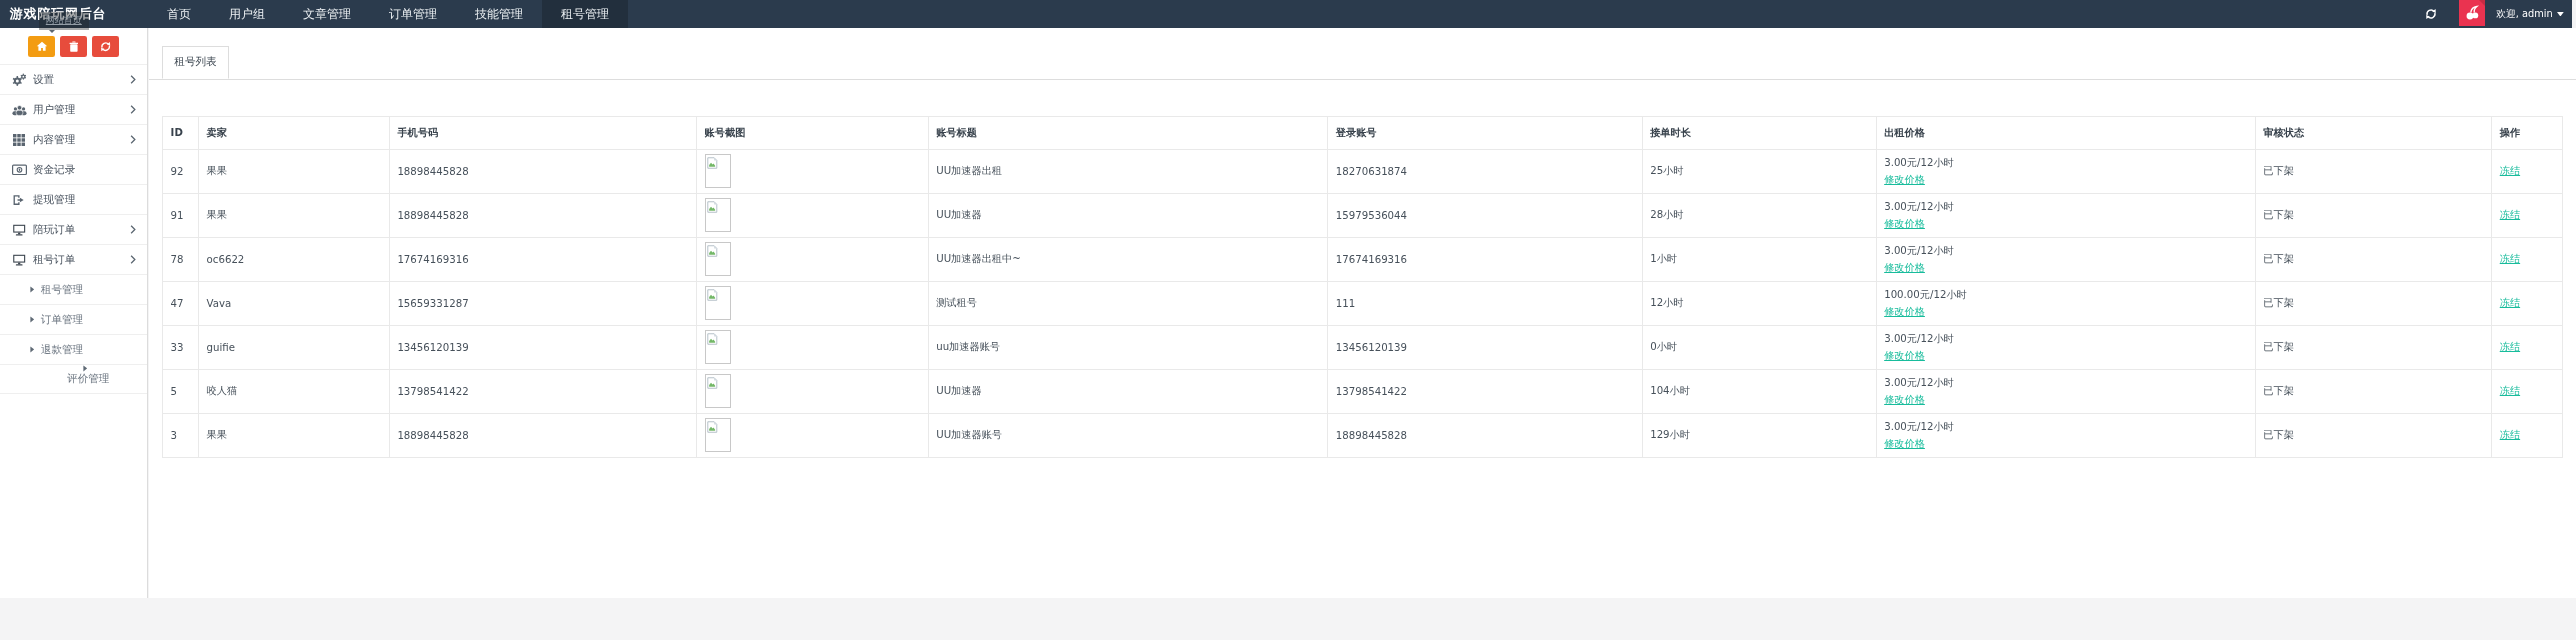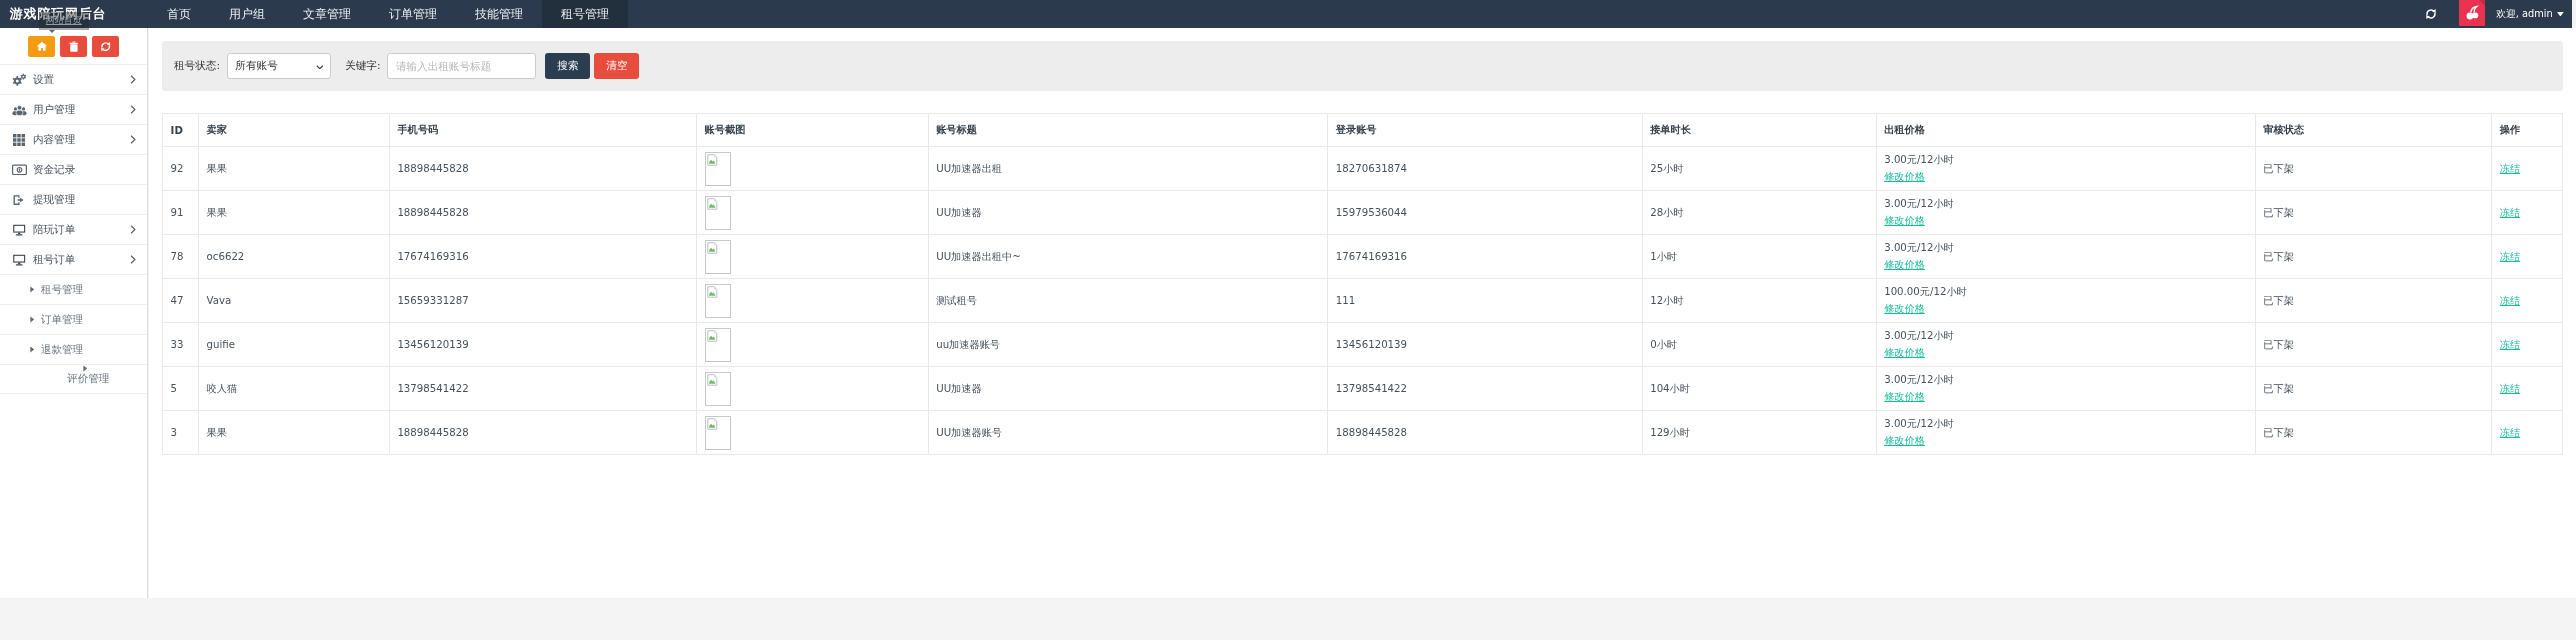--- a/index.html
+++ b/index.html
@@ -45,21 +45,21 @@
   .flabel { margin-right:6.8px; white-space:nowrap; }
   .fselect { position:relative; width:104px; height:26px; background:#fff; border:0.8px solid #ccc; border-radius:3px; display:flex; align-items:center; padding:0 18px 0 7.6px; cursor:pointer; color:#333; }
   .fselect .sel-caret { position:absolute; right:6px; top:10.6px; display:flex; }
   .flabel.kw { margin-left:14.4px; }
   .finput { width:149px; height:26px; border:0.8px solid #ccc; border-radius:3px; padding:0 7.6px; font-size:10.6px; color:#333; font-family:inherit; outline:none; background:#fff; }
   .finput::placeholder { color:#b8b8b8; }
   .fbtn { height:26px; border:none; border-radius:3px; color:#fff; font-size:10.6px; padding:0 12px; cursor:pointer; font-family:inherit; }
   .fbtn.search { background:#2b3e50; margin-left:9px; }
   .fbtn.clear { background:#e74c3c; margin-left:3.8px; }
 
-  .rental-table { width:calc(100% - 26px); margin:22px 13px 0; border-collapse:collapse; table-layout:fixed; font-size:10.2px; color:#46505a; }
+  .rental-table { width:calc(100% - 26px); margin:36px 13px 0; border-collapse:collapse; table-layout:fixed; font-size:10.2px; color:#46505a; }
   .rental-table th, .rental-table td { border:0.8px solid #e9e9e9; padding:4.5px 7.6px; text-align:left; vertical-align:middle; overflow:hidden; white-space:nowrap; }
   .rental-table th { font-weight:700; color:#38424c; padding:9px 7.6px; }
   .rental-table tr.trow { height:43px; }
   .glink { color:#18bc9c; text-decoration:underline; cursor:pointer; }
   .price-line { margin-bottom:3px; }
   .img-ph { width:26px; height:34px; border:0.8px solid #c8c8c8; background:#fff; padding:1.5px; cursor:pointer; }
 
   .bottom-strip { position:absolute; left:0; right:0; bottom:0; height:43px; background:#f4f4f5; }
 </style>
 </head>
@@ -271,36 +271,24 @@
             <svg width="4.5" height="6.8" viewBox="0 0 6 9">
               <path d="M0.5 0.5 L5.5 4.5 L0.5 8.5 Z" fill="#5f6a75"></path>
             </svg>
           </span>
         <span>评价管理</span>
       </li>
     </ul>
   </div>
 
   <div class="main">
-
-    <div class="filterbar">
-      <span class="flabel">租号状态:</span>
-      <div class="fselect">
-        <span>所有账号</span>
-        <span class="sel-caret">
-            <svg width="7.6" height="4.5" viewBox="0 0 10 6">
-              <path d="M1 1 L5 5 L9 1" stroke="#444" stroke-width="1.6" fill="none"></path>
-            </svg>
-          </span>
-      </div>
-      <span class="flabel kw">关键字:</span>
-      <input class="finput" type="text" placeholder="请输入出租账号标题" style="">
-      <button class="fbtn search">搜索</button>
-      <button class="fbtn clear">清空</button>
+    <div class="tabbar">
+      <span class="tab">租号列表</span>
     </div>
+
 
     <table class="rental-table">
       <colgroup>
         <col style="width:1.5%">
           <col style="width:7.95%">
           <col style="width:12.8%">
           <col style="width:9.65%">
           <col style="width:16.65%">
         <col style="width:13.1%">
           <col style="width:9.75%">

